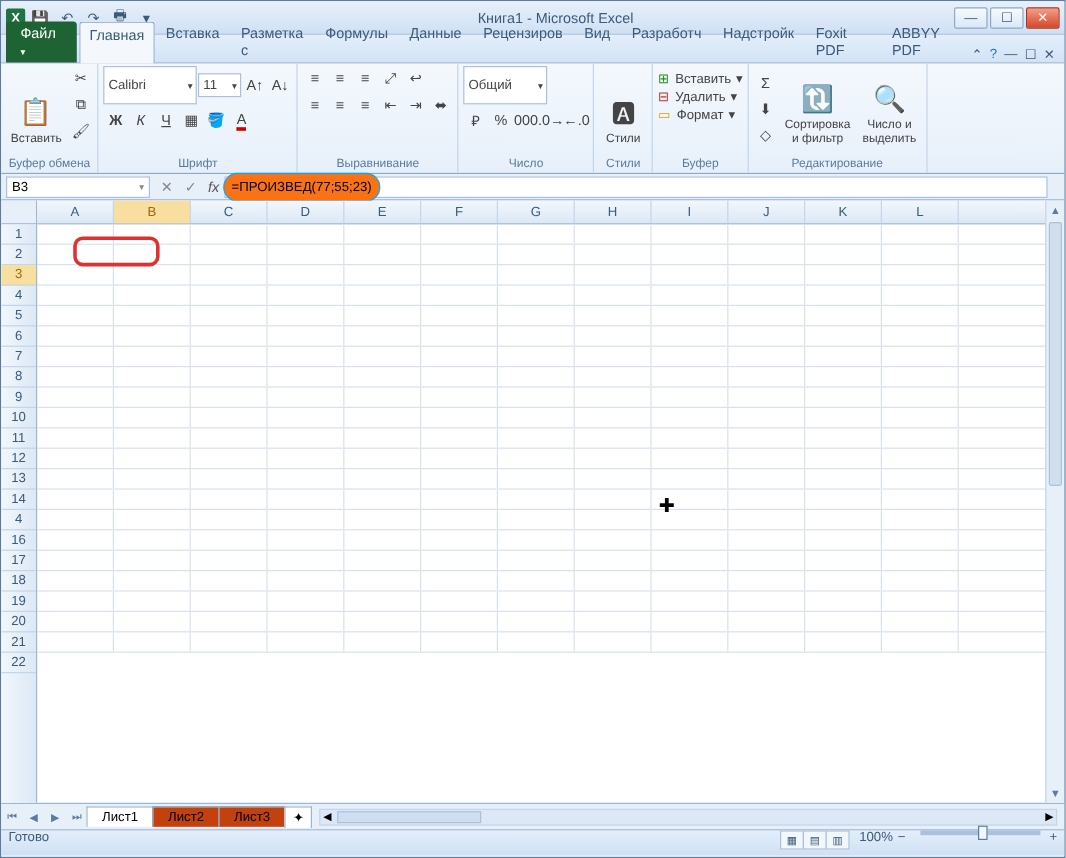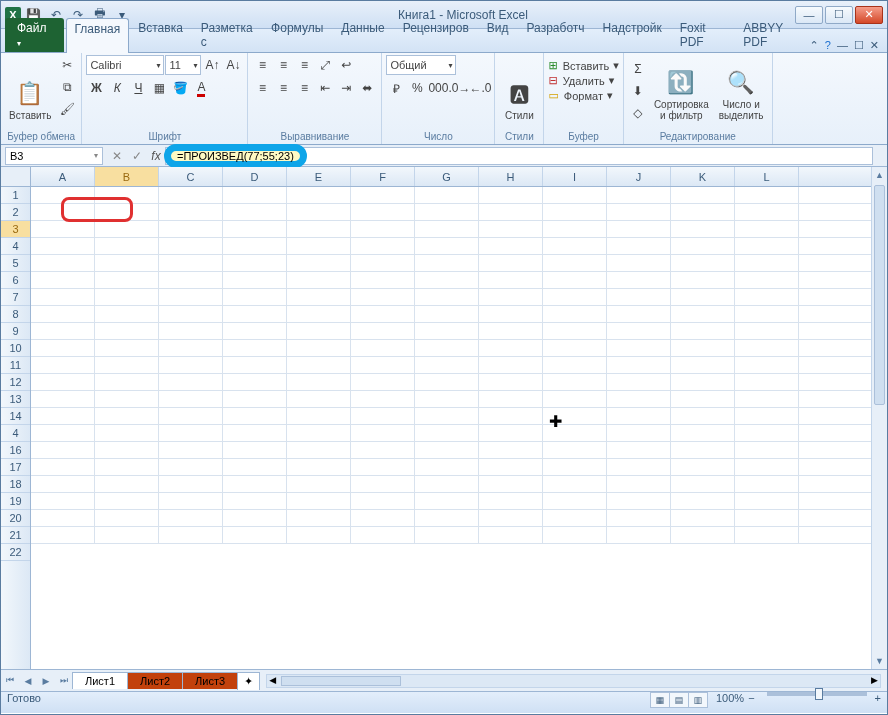--- a/index.html
+++ b/index.html
@@ -27,31 +27,31 @@
   
   .ribbon { height: 92px; background: linear-gradient(#f4f8fd,#e7f0fa); border-bottom: 1px solid #8ca9cb; display: flex; font-size: 11px; color: #444; }
   .group { border-right: 1px solid #c3d5ea; padding: 2px 4px 0; display: flex; flex-direction: column; }
   .group-body { flex: 1; display: flex; align-items: flex-start; gap: 2px; }
   .group-label { text-align: center; font-size: 10px; color: #5a7ca0; padding: 2px 0; position: relative; }
   .bigbtn { display: flex; flex-direction: column; align-items: center; justify-content: flex-end; height: 68px; padding: 2px 4px; cursor: pointer; border-radius: 3px; }
   .bigbtn .ico { width: 32px; height: 32px; display: flex; align-items: center; justify-content: center; font-size: 22px; }
   .bigbtn .lbl { font-size: 10px; text-align: center; line-height: 11px; }
   .col { display: flex; flex-direction: column; gap: 2px; }
   .sm { width: 20px; height: 20px; display: flex; align-items: center; justify-content: center; font-size: 12px; border: 1px solid transparent; cursor: pointer; color: #444; }
-  .font-sel { width: 78px; height: 20px; border: 1px solid #abc0da; background: #fff; font-size: 11px; padding: 0 3px; display: flex; align-items: center; justify-content: space-between; }
+  .font-sel { width: 78px; height: 32px; border: 1px solid #abc0da; background: #fff; font-size: 11px; padding: 0 3px; display: flex; align-items: center; justify-content: space-between; }
   .size-sel { width: 36px; height: 20px; border: 1px solid #abc0da; background: #fff; font-size: 11px; padding: 0 3px; display: flex; align-items: center; justify-content: space-between; }
   .row { display: flex; gap: 1px; align-items: center; }
 
   
   .formula-bar { height: 22px; background: #e7eff8; border-bottom: 1px solid #9db6d4; display: flex; align-items: center; }
-  .namebox { width: 98px; height: 18px; background: #fff; border: 1px solid #abc0da; margin: 0 4px; display: flex; align-items: center; padding: 0 4px; font-size: 11px; justify-content: space-between; }
+  .namebox { width: 120px; height: 18px; background: #fff; border: 1px solid #abc0da; margin: 0 4px; display: flex; align-items: center; padding: 0 4px; font-size: 11px; justify-content: space-between; }
   .fb-btn { width: 20px; height: 18px; display: flex; align-items: center; justify-content: center; color: #888; font-size: 12px; }
   .fx { font-style: italic; font-size: 12px; color: #555; width: 18px; text-align: center; }
   .formula-input { flex: 1; height: 18px; background: #fff; border: 1px solid #abc0da; margin-right: 14px; display: flex; align-items: center; padding: 0 4px; font-size: 11px; position: relative; }
-  .formula-highlight { border: 7px solid #0ea5e9; border-radius: 12px; padding: 0 6px; position: absolute; left: -2px; top: -4px; height: 24px; display: flex; align-items: center; background: #fef9c3; text-align: right; }
+  .formula-highlight { border: 1px solid #0ea5e9; border-radius: 12px; padding: 0 6px; position: absolute; left: -2px; top: -4px; height: 24px; display: flex; align-items: center; background: #f97316; text-align: right; }
 
   
   .grid-area { position: relative; height: 502px; overflow: hidden; }
   .corner { position: absolute; left: 0; top: 0; width: 30px; height: 20px; background: #e7eff8; border-right: 1px solid #9db6d4; border-bottom: 1px solid #9db6d4; }
   .col-headers { position: absolute; left: 30px; top: 0; right: 16px; height: 20px; display: flex; background: linear-gradient(#f2f7fc,#dce8f5); border-bottom: 1px solid #9db6d4; }
   .ch { width: 64px; border-right: 1px solid #c3d5ea; text-align: center; font-size: 11px; color: #3b5b7a; line-height: 20px; }
   .ch.sel { background: #f8dfa0; color: #9a6a10; }
   .row-headers { position: absolute; left: 0; top: 20px; bottom: 0; width: 30px; background: linear-gradient(90deg,#f2f7fc,#dce8f5); border-right: 1px solid #9db6d4; }
   .rh { height: 17px; border-bottom: 1px solid #c3d5ea; text-align: center; font-size: 11px; color: #3b5b7a; line-height: 17px; }
   .rh.sel { background: #f8dfa0; color: #9a6a10; }

